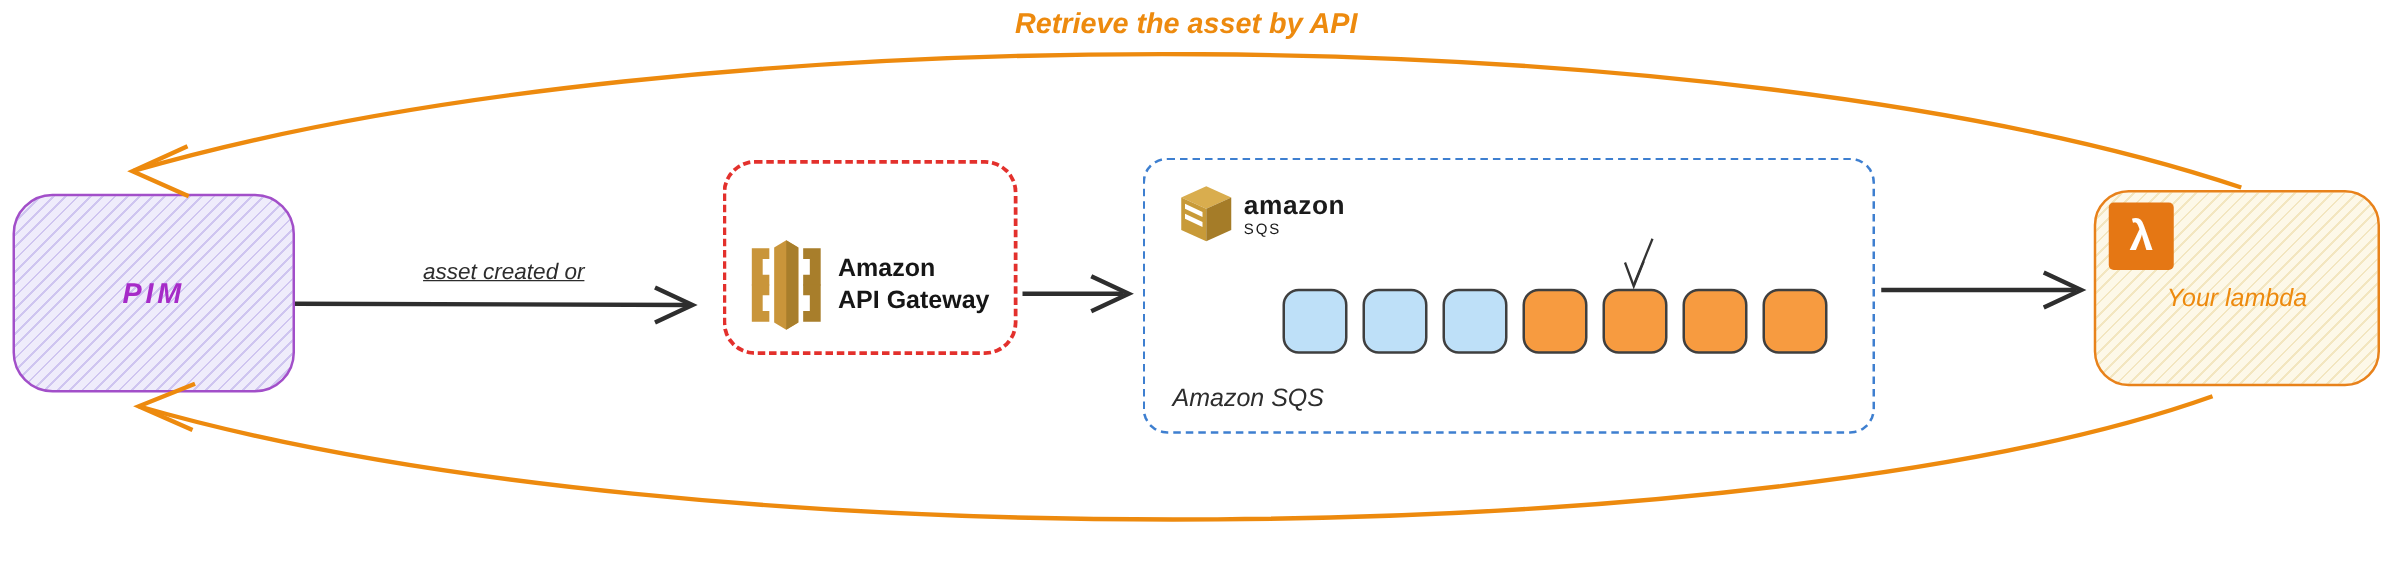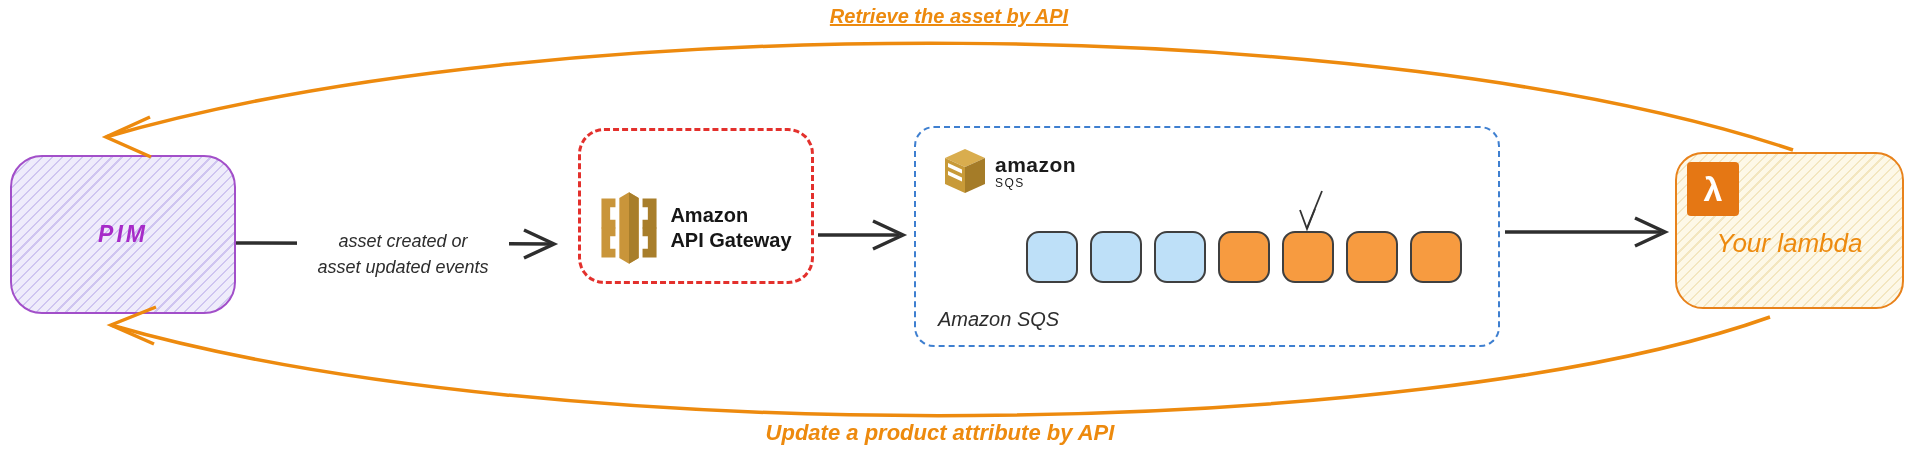--- a/index.html
+++ b/index.html
@@ -49,29 +49,29 @@
     background-image:repeating-linear-gradient(135deg,var(--lambda-hatch,#F3E6C0) 0px,var(--lambda-hatch,#F3E6C0) 1.5px,transparent 1.5px,transparent 7px);
     z-index:2;
   }
   .lambda-icon{
     position:absolute;left:10px;top:8px;width:52px;height:54px;border-radius:4px;
     background:var(--lambda-icon-bg,#E57714);display:flex;align-items:center;justify-content:center;
     color:#fff;font-size:34px;font-weight:bold;
   }
   .lambda-label{
     position:absolute;left:0;right:0;top:74px;text-align:center;
-    color:var(--orange,#ED8A0E);font-size:26px;font-style:italic;
+    color:var(--orange,#ED8A0E);font-size:20px;font-style:italic;
   }
 
   
   .hand{font-style:italic;color:var(--text-dark,#2D2D2D);}
   .edge-label{position:absolute;z-index:6;background:#fff;text-align:center;}
-  .top-label{left:748px;top:5px;width:402px;color:var(--orange,#ED8A0E);font-size:20px;font-style:italic;font-weight:bold;text-decoration:underline;}
+  .top-label{left:748px;top:5px;width:402px;color:var(--orange,#ED8A0E);font-size:23px;font-style:italic;font-weight:bold;}
   .bottom-label{left:708px;top:420px;width:464px;color:var(--orange,#ED8A0E);font-size:22px;font-style:italic;font-weight:bold;}
-  .events-label{left:297px;top:228px;width:212px;font-size:18px;line-height:1.45;}
+  .events-label{left:297px;top:204px;width:212px;font-size:18px;line-height:1.45;text-decoration:underline;}
   .queue-annotation{left:1142px;top:153px;width:322px;font-size:19px;z-index:6;background:transparent;}
 
   .stroke-black{stroke:var(--black-arrow,#2E2E2E);stroke-width:3.5;fill:none;}
   .stroke-thin{stroke:#333;stroke-width:1.8;fill:none;}
   .stroke-orange{stroke:var(--orange,#ED8A0E);stroke-width:3.5;fill:none;}
 </style>
 </head>
 <body>
 
 <div class="canvas">
@@ -145,19 +145,17 @@
     <polyline class="stroke-black" points="873,221 903,235 873,249"></polyline>
 
     <line class="stroke-black" x1="1505" y1="232" x2="1661" y2="232"></line>
     <polyline class="stroke-black" points="1635,218 1665,232 1635,246"></polyline>
 
     <path class="stroke-thin" d="M 1322,191 L 1307,228"></path>
     <polyline class="stroke-thin" points="1300,210 1307,229 1315,209"></polyline>
   </svg>
 
   <div class="edge-label top-label">Retrieve the asset by API</div>
-  <div class="edge-label bottom-label">Update a product attribute by API</div>
   <div class="edge-label events-label hand">
     <div>asset created or</div>
-    <div>asset updated events</div>
   </div>
 
 </div>
 
 </body></html>

